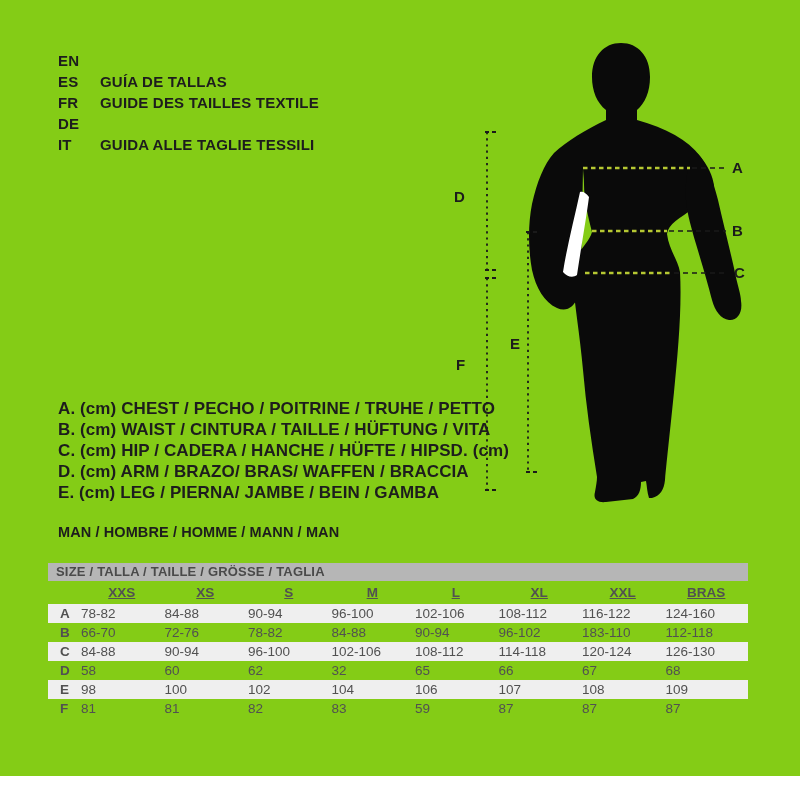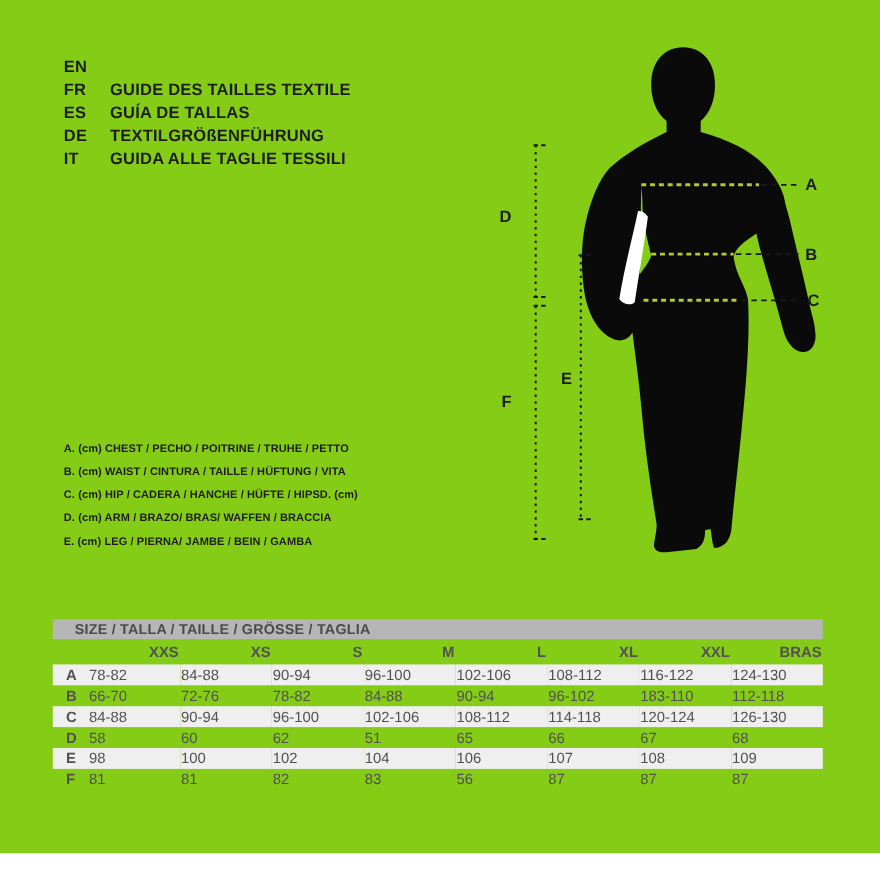--- a/index.html
+++ b/index.html
@@ -8,57 +8,56 @@
   
   .langs{position:absolute;left:58px;top:50px;font-size:15px;line-height:21px;
          font-weight:bold;letter-spacing:.2px;color:#1d1d1d;}
   .lang-row{display:flex;}
   .lang-code{width:42px;flex:0 0 42px;}
   
   .figure{position:absolute;left:440px;top:40px;width:360px;height:470px;}
   .figure svg{display:block;width:100%;height:100%;}
   .figure text{font-family:"Liberation Sans",sans-serif;font-size:15px;font-weight:bold;fill:#1c1c1c;}
   
-  .legend{position:absolute;left:58px;top:398px;font-size:10px;line-height:21px;
+  .legend{position:absolute;left:58px;top:398px;font-size:17px;line-height:21px;
           font-weight:bold;letter-spacing:.1px;color:#1d1d1d;}
   .subject{position:absolute;left:58px;top:524px;font-size:14.5px;font-weight:bold;
            letter-spacing:.1px;color:#1d1d1d;}
   
   .size-table{position:absolute;left:48px;top:563px;width:700px;}
   .table-title{background:#b6b6b6;color:#4a4a4a;font-size:13px;font-weight:bold;
-               height:18px;line-height:18px;padding-left:20px;letter-spacing:.2px;}
+               height:18px;line-height:18px;padding-left:8px;letter-spacing:.2px;}
   table{border-collapse:collapse;width:700px;table-layout:fixed;
         font-size:13.5px;color:#515151;}
-  thead th{height:21px;font-weight:bold;text-align:right;vertical-align:middle;}
+  thead th{height:21px;font-weight:bold;text-align:center;vertical-align:middle;text-decoration:underline;}
   thead th.rowhead{width:30px;}
   tbody th{width:30px;text-align:left;padding-left:12px;font-weight:bold;}
   tbody td{}
   tbody tr{height:19px;}
   tbody tr.stripe{background:#efefef;}
 </style>
 </head>
 <body>
 
 <div class="page">
 
   <div class="langs">
     <div class="lang-row">
       <span class="lang-code">EN</span>
     </div>
     <div class="lang-row">
+      <span class="lang-code">ES</span>
+      <span>GUÍA DE TALLAS</span>
+    </div>
+    <div class="lang-row">
       <span class="lang-code">FR</span>
       <span>GUIDE DES TAILLES TEXTILE</span>
     </div>
     <div class="lang-row">
-      <span class="lang-code">ES</span>
-      <span>GUÍA DE TALLAS</span>
-    </div>
-    <div class="lang-row">
       <span class="lang-code">DE</span>
-      <span>TEXTILGRÖßENFÜHRUNG</span>
     </div>
     <div class="lang-row">
       <span class="lang-code">IT</span>
       <span>GUIDA ALLE TAGLIE TESSILI</span>
     </div>
   </div>
 
   <div class="figure">
     <svg viewBox="0 0 360 470">
 
@@ -146,20 +145,21 @@
   </div>
 
   <div class="legend">
     <div>A. (cm) CHEST / PECHO / POITRINE / TRUHE / PETTO</div>
     <div>B. (cm) WAIST / CINTURA / TAILLE / HÜFTUNG / VITA</div>
     <div>C. (cm) HIP / CADERA / HANCHE / HÜFTE / HIPSD. (cm)</div>
     <div>D. (cm) ARM / BRAZO/ BRAS/ WAFFEN / BRACCIA</div>
     <div>E. (cm) LEG / PIERNA/ JAMBE / BEIN / GAMBA</div>
   </div>
 
+  <div class="subject">MAN / HOMBRE / HOMME / MANN / MAN</div>
 
   <div class="size-table">
     <div class="table-title">SIZE / TALLA / TAILLE / GRÖSSE / TAGLIA</div>
     <table>
       <thead>
         <tr>
           <th class="rowhead"></th>
           <th>XXS</th>
           <th>XS</th>
           <th>S</th>
@@ -173,21 +173,21 @@
       <tbody>
         <tr class="stripe">
           <th>A</th>
           <td>78-82</td>
           <td>84-88</td>
           <td>90-94</td>
           <td>96-100</td>
           <td>102-106</td>
           <td>108-112</td>
           <td>116-122</td>
-          <td>124-130</td>
+          <td>124-160</td>
         </tr>
         <tr>
           <th>B</th>
           <td>66-70</td>
           <td>72-76</td>
           <td>78-82</td>
           <td>84-88</td>
           <td>90-94</td>
           <td>96-102</td>
           <td>183-110</td>
@@ -202,21 +202,21 @@
           <td>108-112</td>
           <td>114-118</td>
           <td>120-124</td>
           <td>126-130</td>
         </tr>
         <tr>
           <th>D</th>
           <td>58</td>
           <td>60</td>
           <td>62</td>
-          <td>51</td>
+          <td>32</td>
           <td>65</td>
           <td>66</td>
           <td>67</td>
           <td>68</td>
         </tr>
         <tr class="stripe">
           <th>E</th>
           <td>98</td>
           <td>100</td>
           <td>102</td>
@@ -225,21 +225,21 @@
           <td>107</td>
           <td>108</td>
           <td>109</td>
         </tr>
         <tr>
           <th>F</th>
           <td>81</td>
           <td>81</td>
           <td>82</td>
           <td>83</td>
-          <td>56</td>
+          <td>59</td>
           <td>87</td>
           <td>87</td>
           <td>87</td>
         </tr>
       </tbody>
     </table>
   </div>
 
 </div>
 

